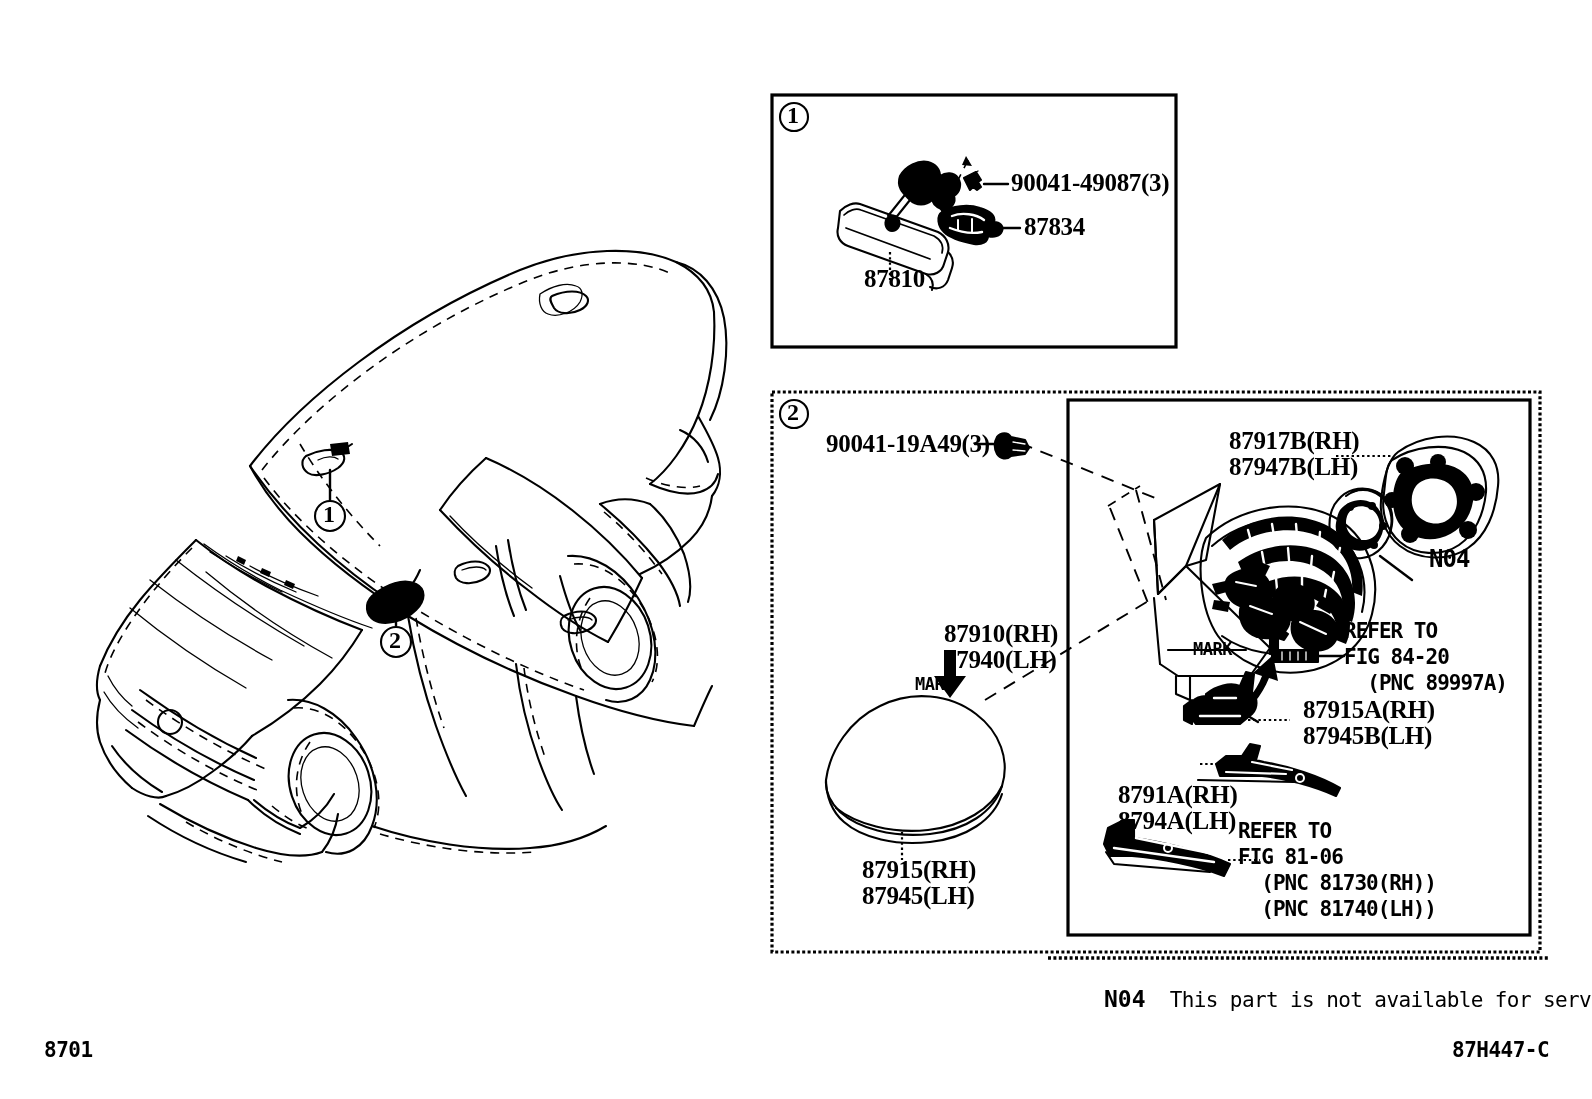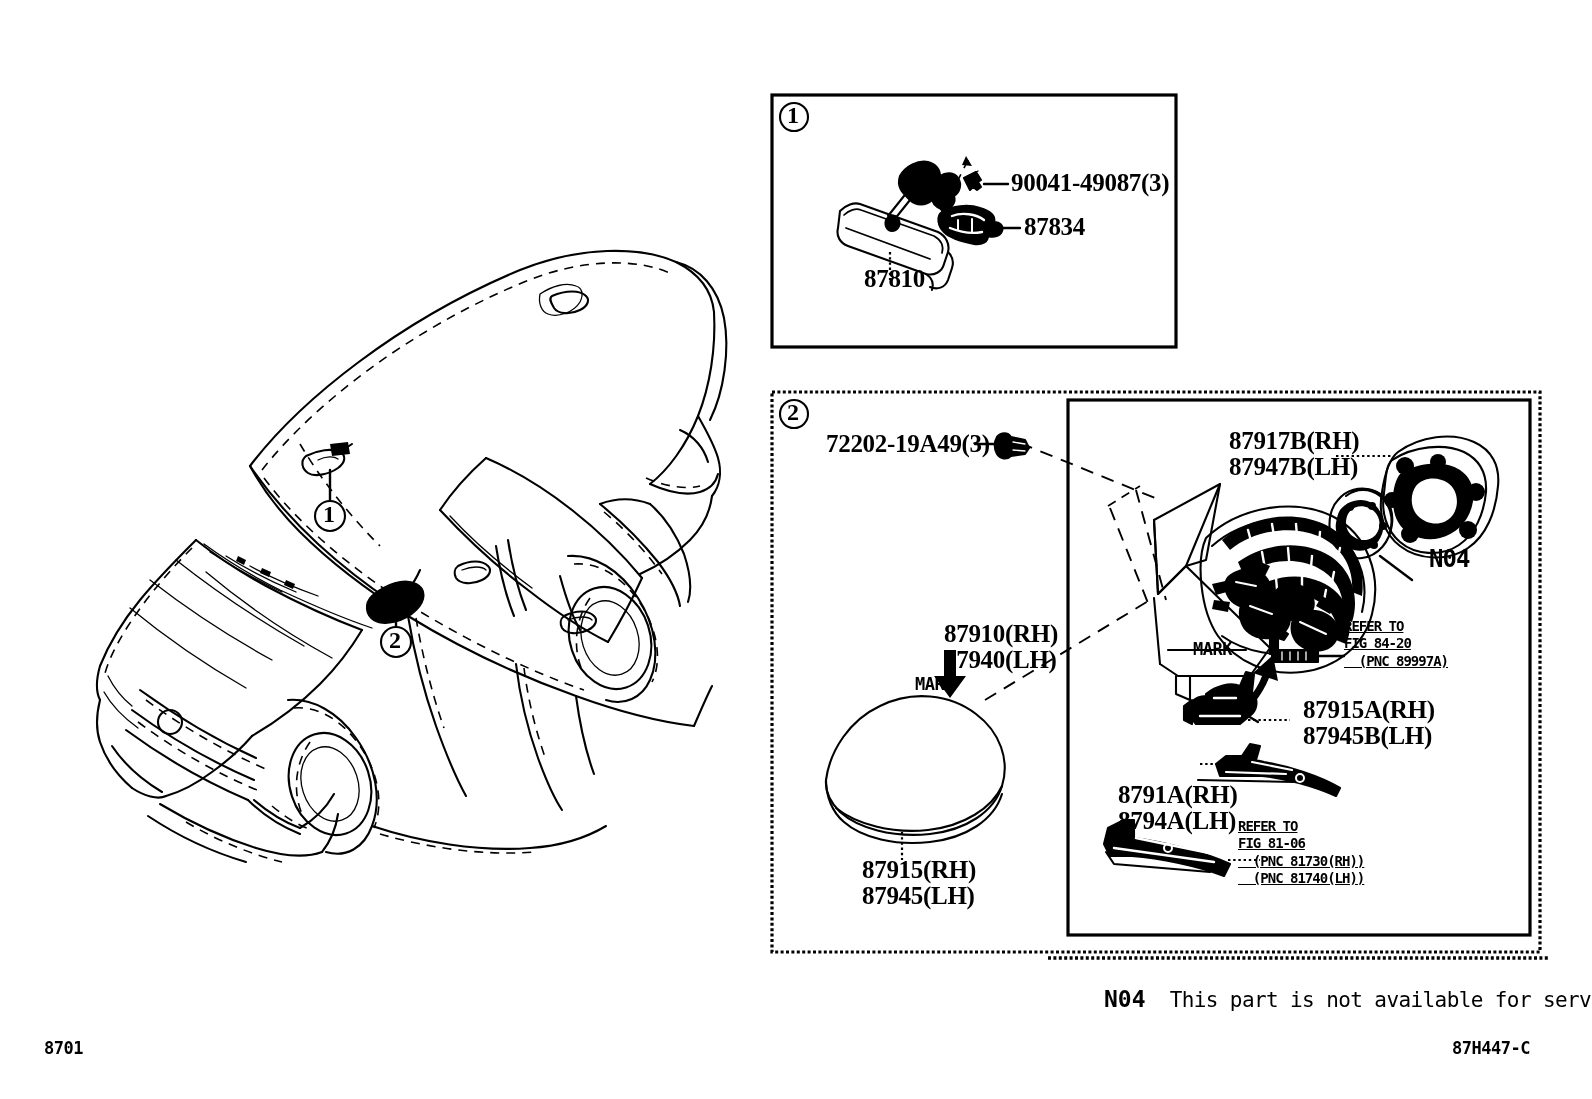--- a/index.html
+++ b/index.html
@@ -4,28 +4,28 @@
 <style>
   html,body{margin:0;padding:0;background:#ffffff;}
   body{width:1592px;height:1099px;position:relative;overflow:hidden;
        font-family:"Liberation Serif",serif;color:#000;}
   .pg{position:absolute;left:0;top:0;width:1592px;height:1099px;}
   svg{display:block;}
   .lbl{position:absolute;font-family:"Liberation Serif",serif;font-weight:bold;
        color:#000;white-space:pre;line-height:1.02;letter-spacing:-0.3px;}
   .num{font-size:25px;}
   .sfx{font-size:25px;}
-  .refer{font-family:"DejaVu Sans Mono",monospace;font-weight:bold;font-size:14px;
-         line-height:1.24;letter-spacing:-1px;white-space:pre;text-decoration:underline;}
+  .refer{font-family:"DejaVu Sans Mono",monospace;font-weight:bold;font-size:21px;
+         line-height:1.24;letter-spacing:-1px;white-space:pre;}
   .mark{font-family:"DejaVu Sans Mono",monospace;font-weight:bold;font-size:17px;letter-spacing:-0.5px;}
   .n04t{font-family:"DejaVu Sans Mono",monospace;font-weight:bold;font-size:24px;letter-spacing:-1px;}
   .foot{position:absolute;white-space:pre;}
   .footcode{font-family:"DejaVu Sans Mono",monospace;font-weight:bold;font-size:23px;}
   .foottxt{font-family:"DejaVu Sans Mono",monospace;font-size:21px;letter-spacing:-0.6px;}
-  .corner{font-family:"DejaVu Sans Mono",monospace;font-weight:bold;font-size:17px;
+  .corner{font-family:"DejaVu Sans Mono",monospace;font-weight:bold;font-size:21px;
           position:absolute;letter-spacing:-0.5px;}
 </style>
 </head>
 <body>
 
 <div class="pg">
 
 <svg width="1592" height="1099" viewBox="0 0 1592 1099">
   <defs>
     <style>
@@ -436,21 +436,21 @@
 <div class="lbl num" style="left:323px;top:502px;font-size:24px;">1</div>
 <div class="lbl num" style="left:389px;top:628px;font-size:24px;">2</div>
 
 <div class="lbl num" style="left:787px;top:103px;font-size:24px;">1</div>
 <div class="lbl num" style="left:787px;top:400px;font-size:24px;">2</div>
 
 <div class="lbl num" style="left:1011px;top:170px;">90041-49087(3)</div>
 <div class="lbl num" style="left:1024px;top:214px;">87834</div>
 <div class="lbl num" style="left:864px;top:266px;">87810</div>
 
-<div class="lbl num" style="left:826px;top:431px;">72202-19A49(3)</div>
+<div class="lbl num" style="left:826px;top:431px;">90041-19A49(3)</div>
 
 <div style="position:absolute;left:944px;top:621px;">
   <div><span class="lbl num" style="position:static;">87910</span><span class="lbl sfx" style="position:static;">(RH)</span></div>
   <div><span class="lbl num" style="position:static;">87940</span><span class="lbl sfx" style="position:static;">(LH)</span></div>
 </div>
 
 <div style="position:absolute;left:1229px;top:428px;">
   <div><span class="lbl num" style="position:static;">87917B</span><span class="lbl sfx" style="position:static;">(RH)</span></div>
   <div><span class="lbl num" style="position:static;">87947B</span><span class="lbl sfx" style="position:static;">(LH)</span></div>
 </div>

